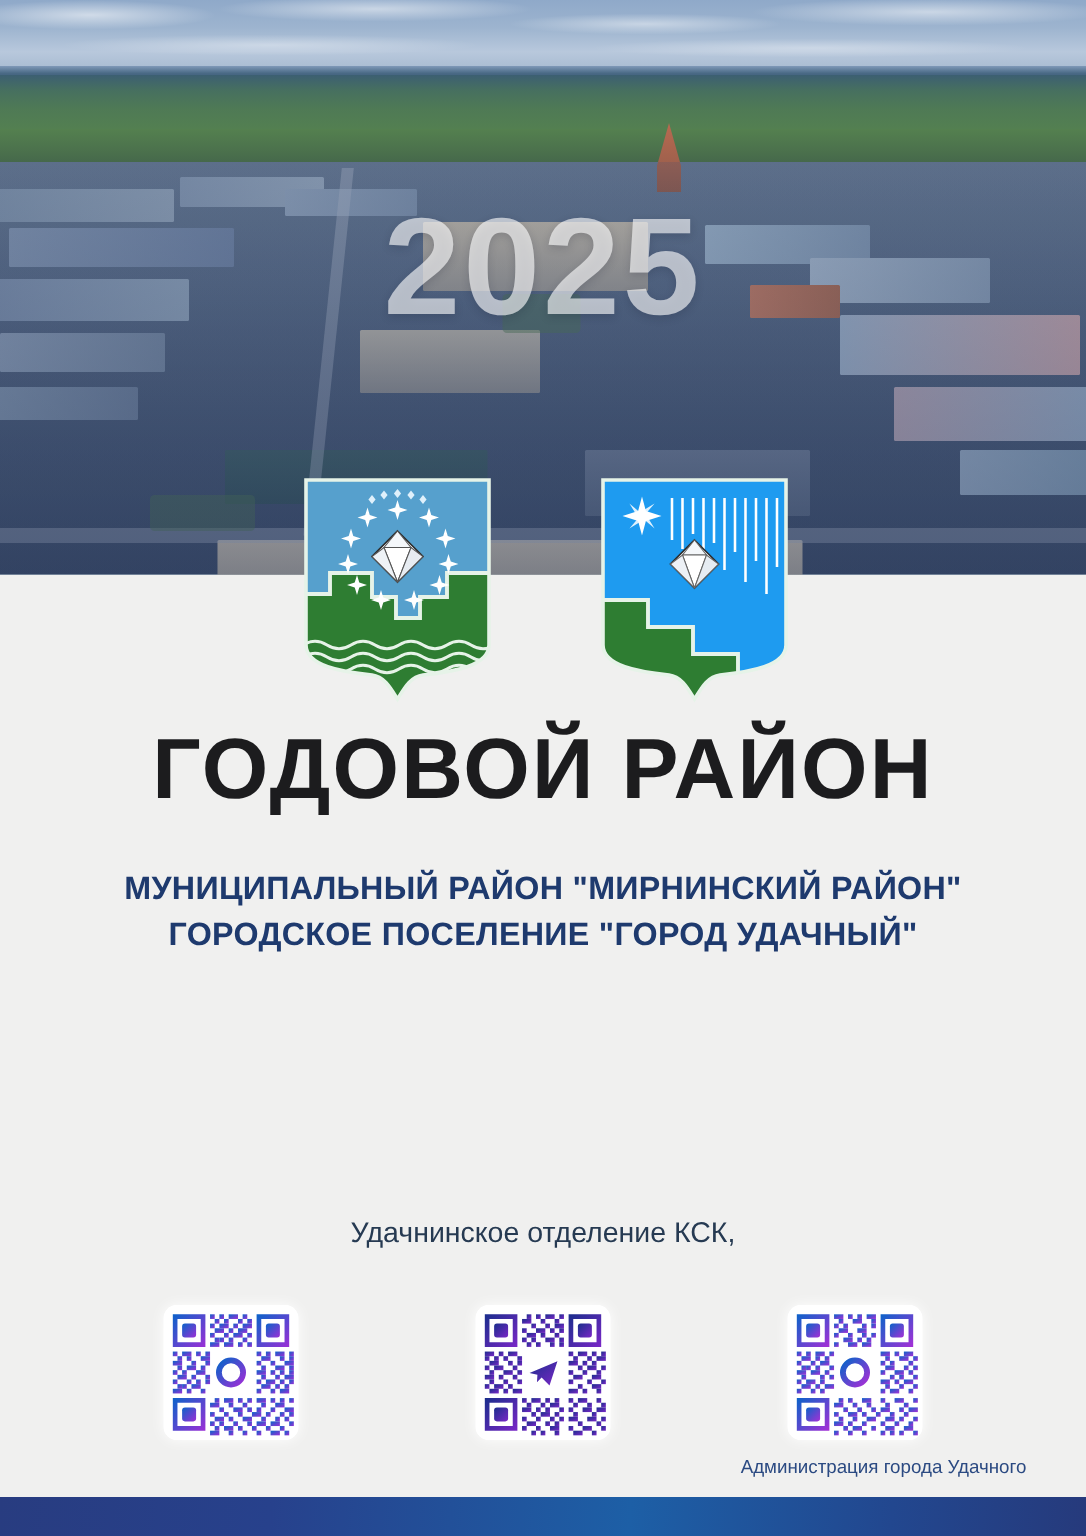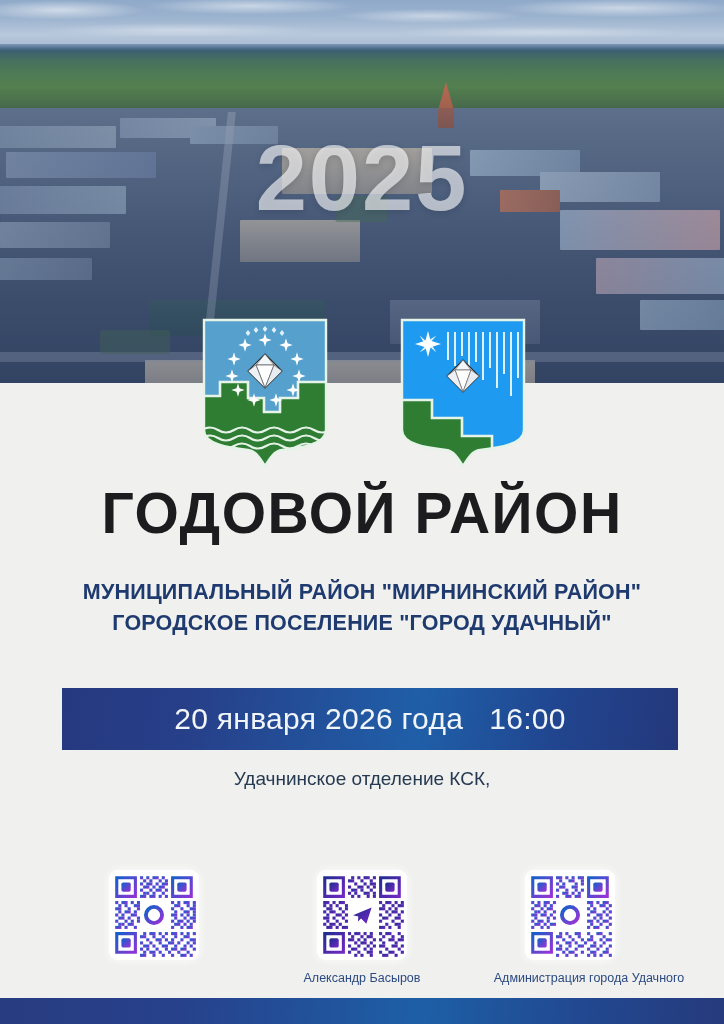--- a/index.html
+++ b/index.html
@@ -95,21 +95,21 @@
   }
   #date-banner .dtext{
     color:#f2f6fb;font-size:30px;letter-spacing:.3px;white-space:nowrap;
   }
   #date-banner .dtext .gap{display:inline-block;width:26px;}
 
   #venue{
     position:absolute;left:0;top:765px;width:724px;text-align:center;
     color:#263a52;font-size:19px;line-height:1.45;
   }
-  #venue div{white-space:nowrap;}
+  #venue div{white-space:nowrap;margin-top:44px;}
 
   
   #qr-row{
     position:absolute;left:0;top:870px;width:724px;height:110px;
     display:flex;justify-content:center;gap:108px;
   }
   .qr-cell{width:100px;display:flex;flex-direction:column;align-items:center;}
   .qr-box{
     width:90px;height:90px;border-radius:9px;background:#fff;
     box-shadow:0 0 9px rgba(255,255,255,.95);
@@ -318,23 +318,20 @@
     </svg>
   </div>
 
   <div id="title">ГОДОВОЙ РАЙОН</div>
 
   <div id="subtitle">
     <div>МУНИЦИПАЛЬНЫЙ РАЙОН "МИРНИНСКИЙ РАЙОН"</div>
     <div>ГОРОДСКОЕ ПОСЕЛЕНИЕ "ГОРОД УДАЧНЫЙ"</div>
   </div>
 
-  <div id="date-banner">
-    <div class="dtext"><span>20 января 2026 года</span><span class="gap"></span><span>16:00</span></div>
-  </div>
 
   <div id="venue">
     <div>Удачнинское отделение КСК,</div>
   </div>
 
   <div id="qr-row">
 
     <div class="qr-cell">
       <div class="qr-box">
         <svg viewBox="0 0 29 29" width="90" height="90" xmlns="http://www.w3.org/2000/svg">
@@ -811,18 +808,17 @@
           </g>
           <circle cx="14.5" cy="14.5" r="3.6" fill="#fff"></circle>
           <g>
             <circle cx="14.5" cy="14.5" r="2.6" fill="none" stroke="url(#g3)" stroke-width="1.25"></circle>
           </g>
         </svg>
       </div>
     </div>
   </div>
 
-  <div class="qr-caption" id="cap1">Александр Басыров</div>
   <div class="qr-caption" id="cap2">Администрация города Удачного</div>
 
   <div id="bottom-bar"></div>
 
 </div>
 
 </body></html>

